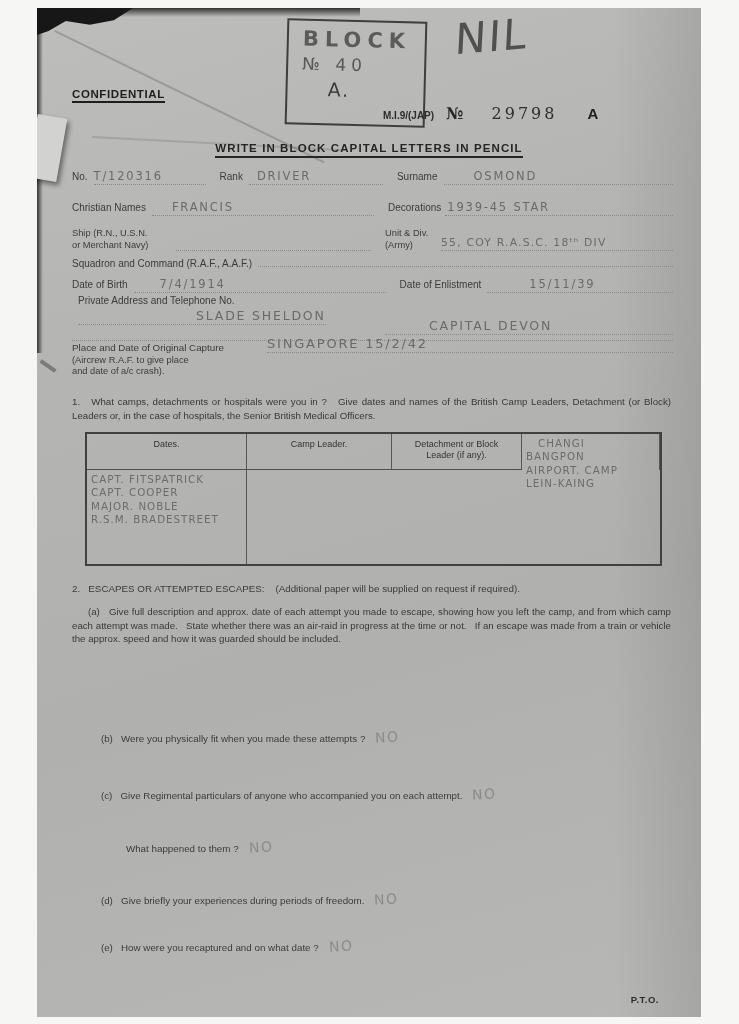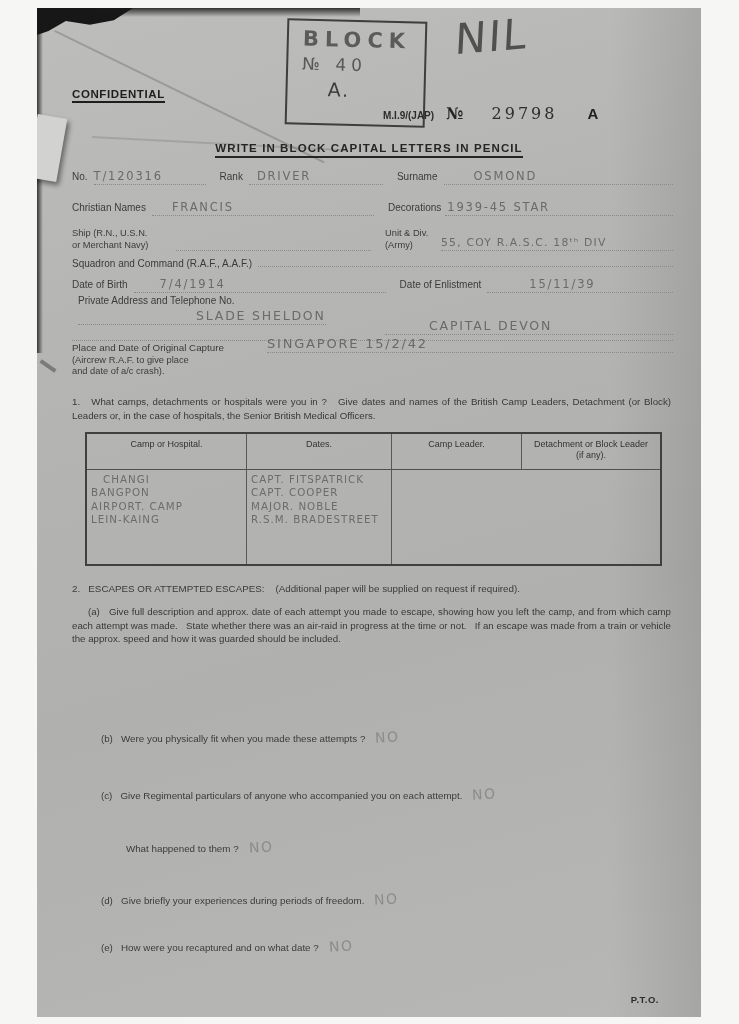--- a/index.html
+++ b/index.html
@@ -168,21 +168,20 @@
   <div class="q" style="left:35px;top:334px;font-size:9.8px;">Place and Date of Original Capture</div>
   <div class="small-lbl" style="position:absolute;left:35px;top:347px;">(Aircrew R.A.F. to give place</div>
   <div class="small-lbl" style="position:absolute;left:35px;top:358px;">and date of a/c crash).</div>
   <div class="row" style="left:230px;right:28px;top:326px;">
     <span class="dots" style="flex:1;"><span class="hw" style="font-size:13px;">SINGAPORE   15/2/42</span></span>
   </div>
 
   <div class="para" style="left:35px;right:30px;top:387px;">1.   What camps, detachments or hospitals were you in ?   Give dates and names of the British Camp Leaders, Detachment (or Block) Leaders or, in the case of hospitals, the Senior British Medical Officers.</div>
 
   <div class="camps-table">
-    <div class="th">Camp or Hospital.</div>
     <div class="th">Dates.</div>
     <div class="th">Camp Leader.</div>
     <div class="th">Detachment or Block Leader (if any).</div>
 
     <div class="td">
       <div class="hw-line">CHANGI</div>
       <div class="hw-line">BANGPON</div>
       <div class="hw-line">AIRPORT. CAMP</div>
       <div class="hw-line">LEIN-KAING</div>
     </div>

